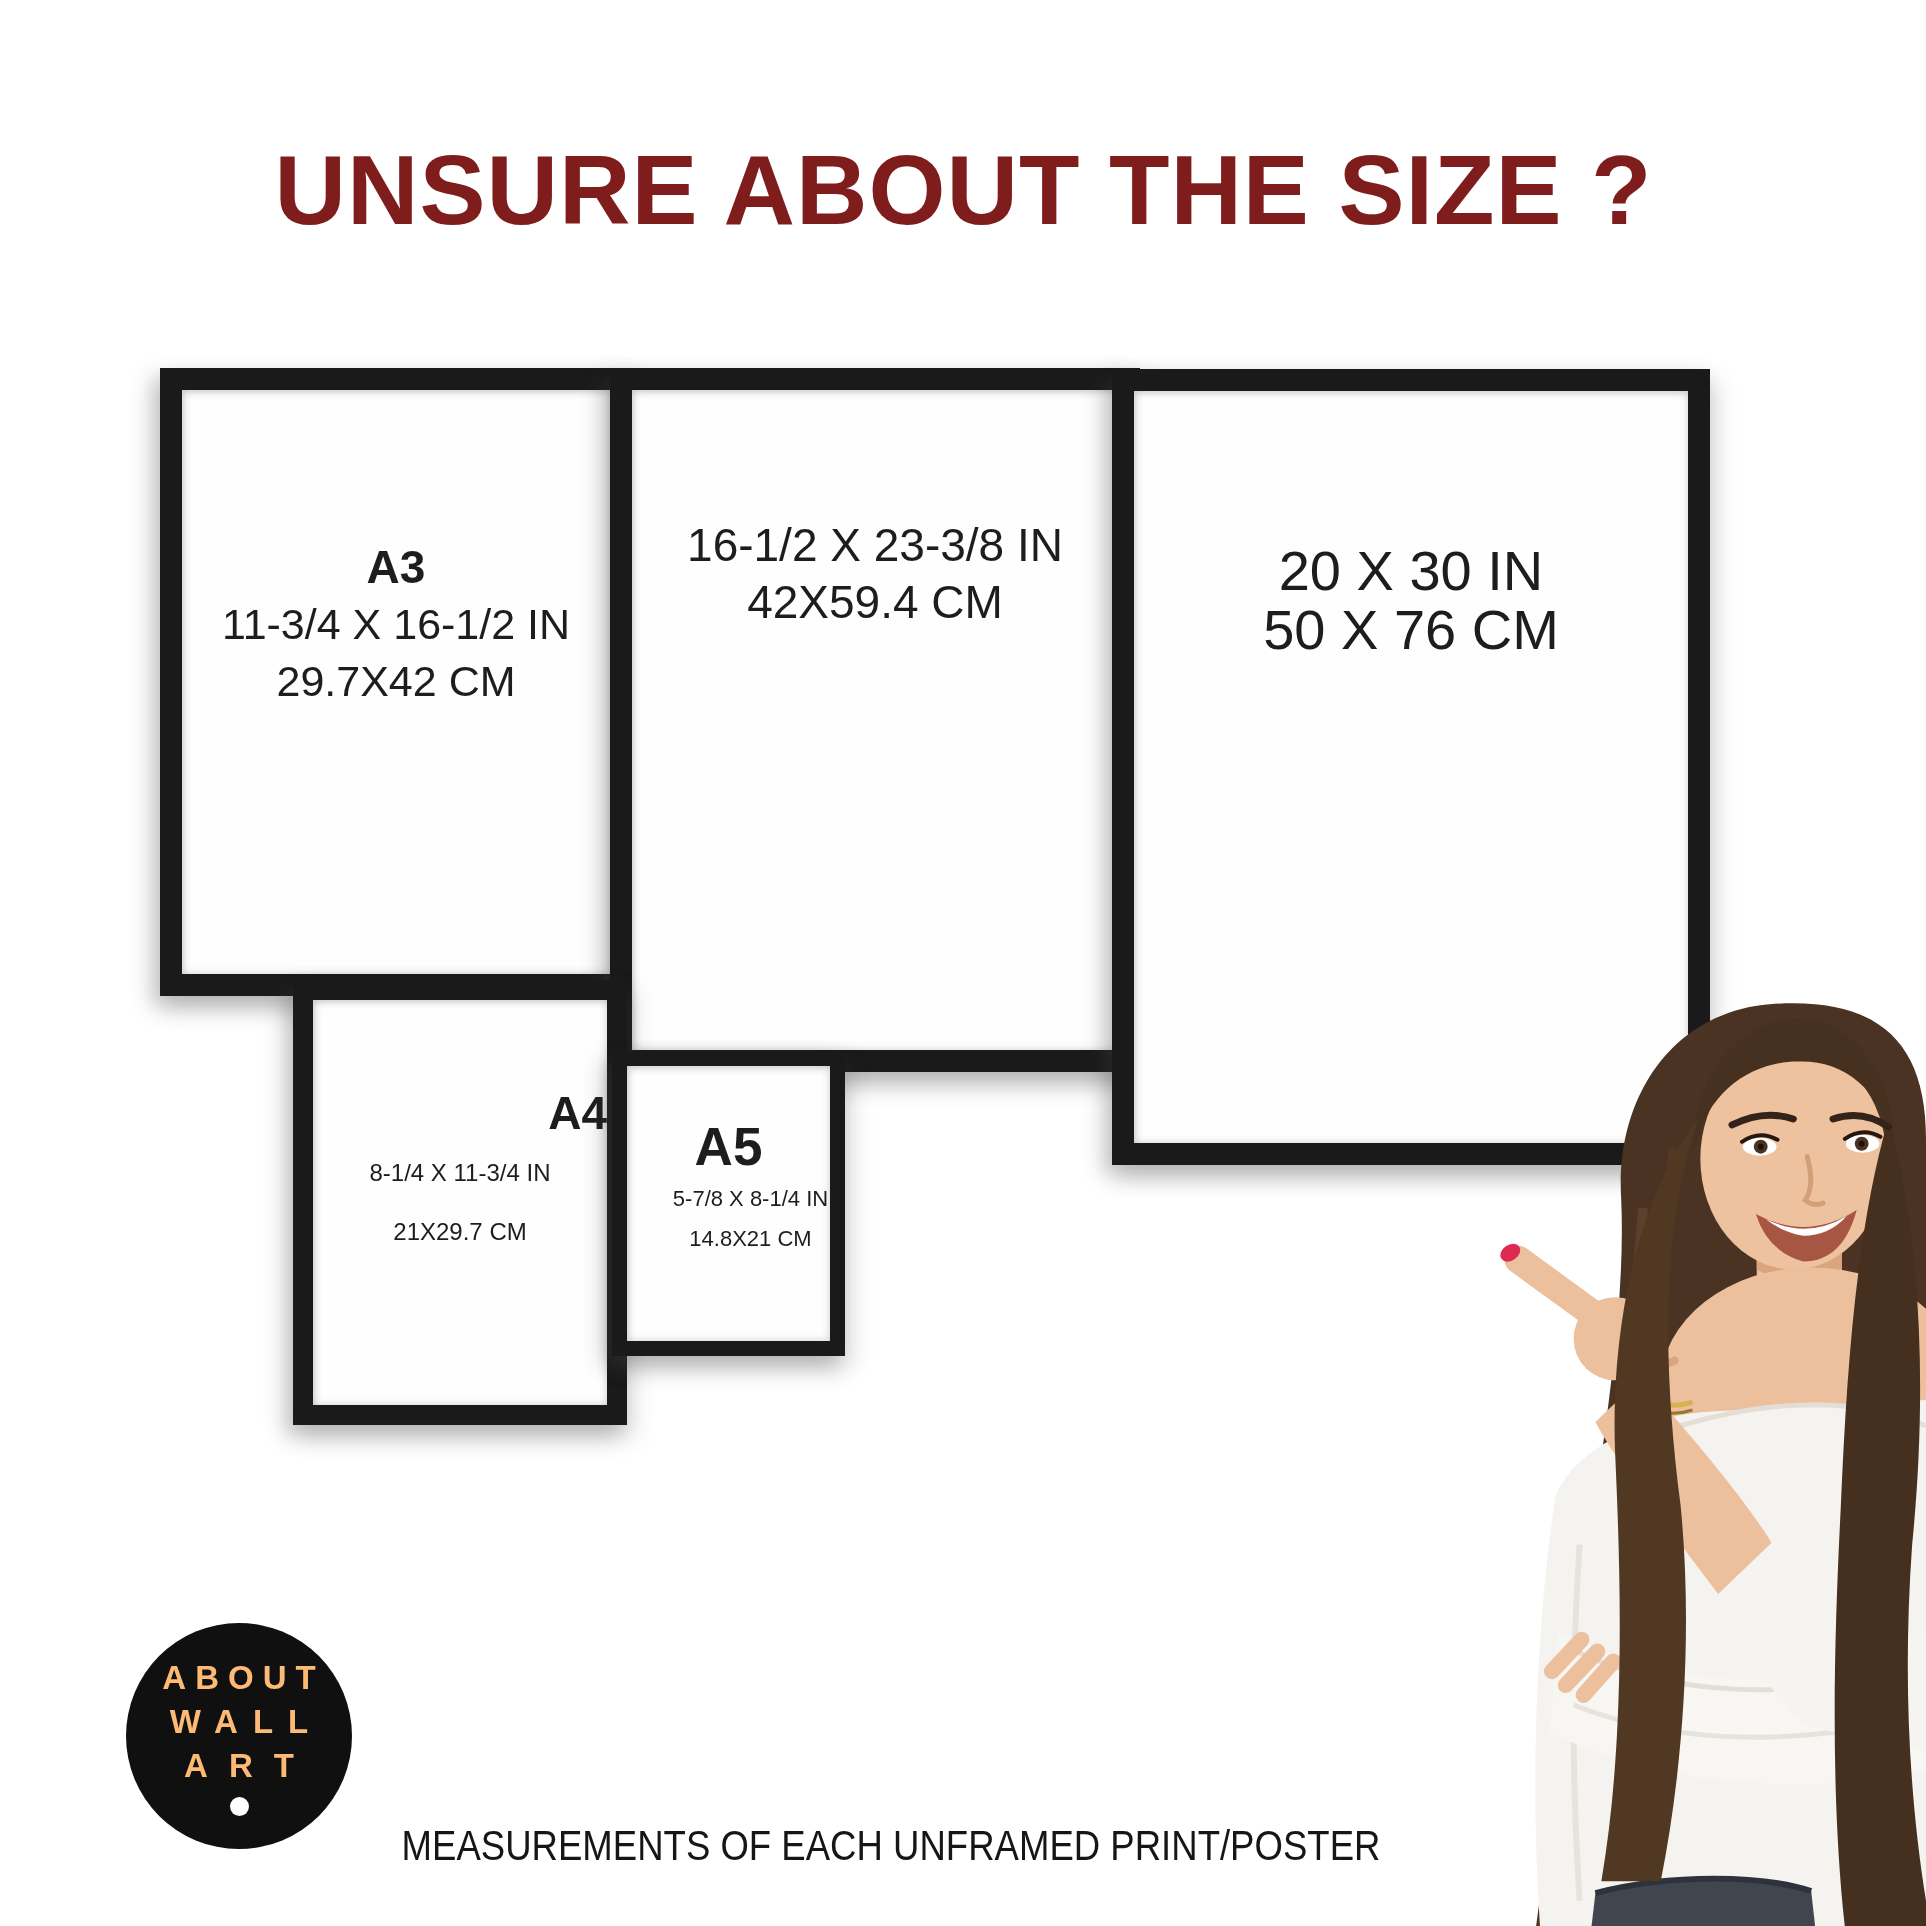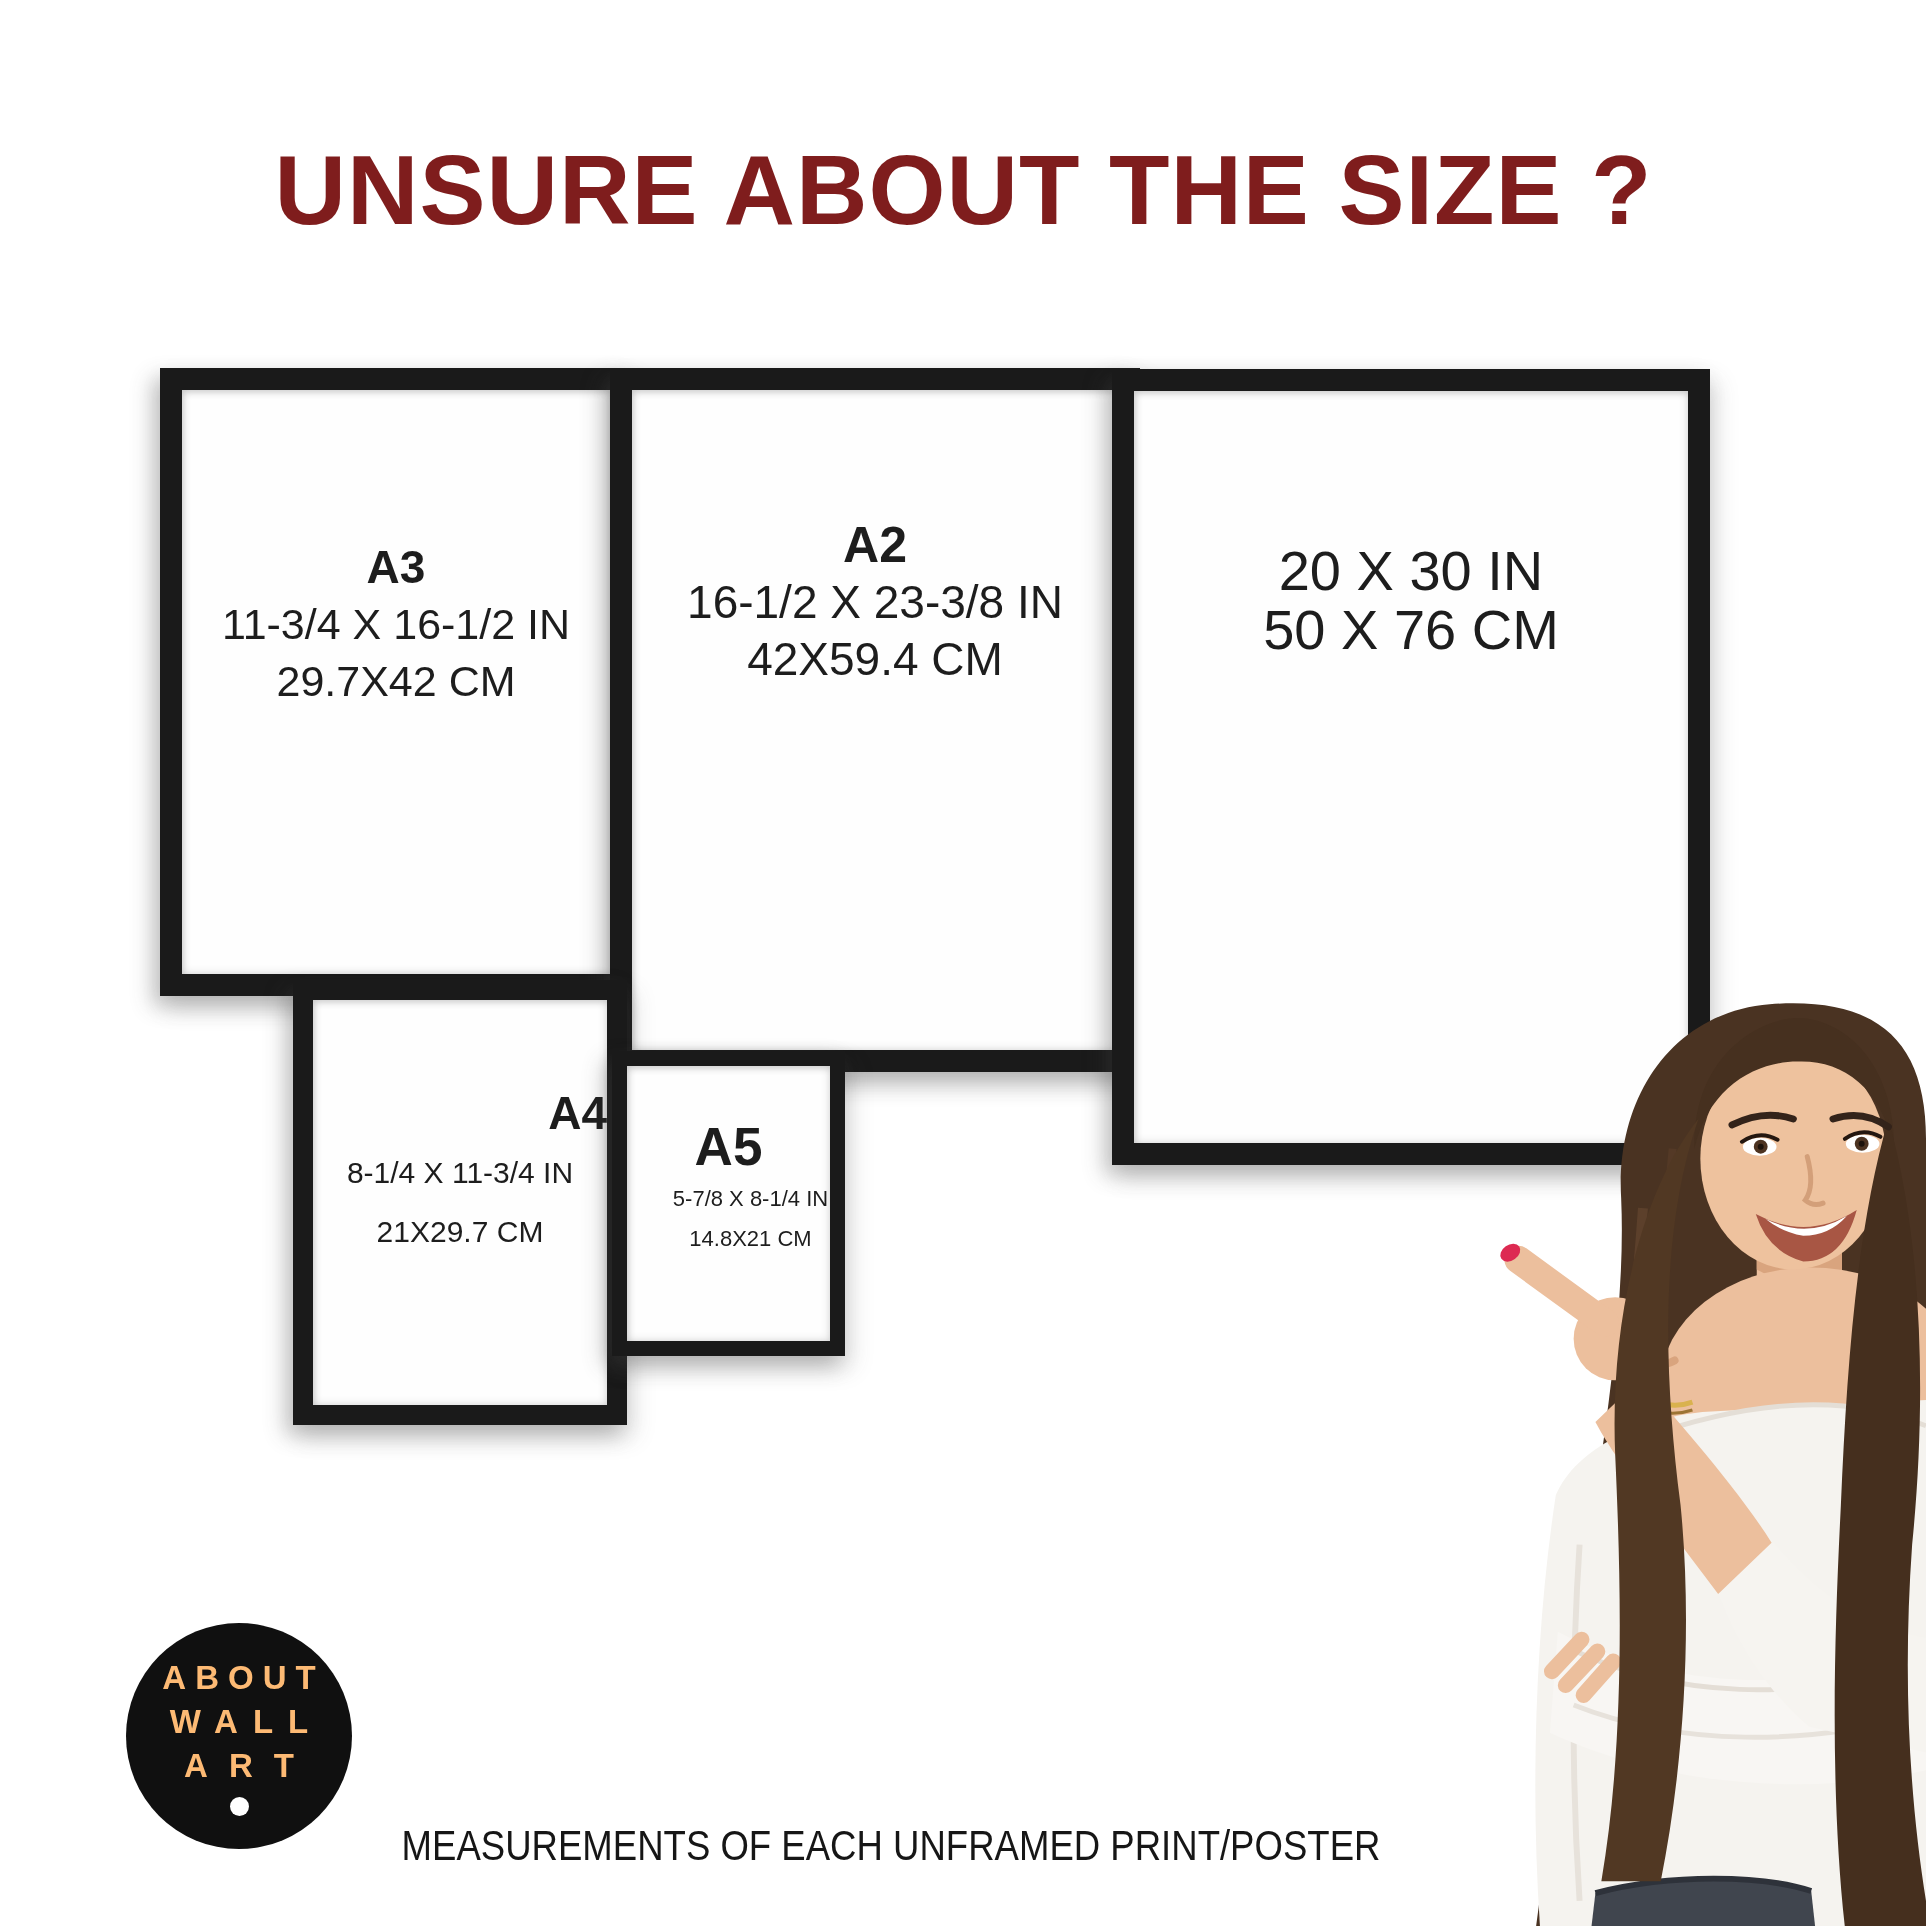--- a/index.html
+++ b/index.html
@@ -32,21 +32,21 @@
   #frame-a2{left:610px;top:368px;width:486px;height:660px;}
   #frame-a2 .frame-text{top:127px;}
   #frame-a2 .fname{font-size:50px;line-height:57px;}
   #frame-a2 .fin,#frame-a2 .fcm{font-size:46px;line-height:57px;}
   #frame-2030{left:1112px;top:369px;width:554px;height:752px;}
   #frame-2030 .frame-text{top:150px;}
   #frame-2030 .fin,#frame-2030 .fcm{font-size:56px;line-height:59px;}
   #frame-a4{left:293px;top:980px;width:294px;height:405px;border-width:20px;}
   #frame-a4 .frame-text{top:84px;}
   #frame-a4 .fname{font-size:46px;line-height:59px;text-align:right;}
-  #frame-a4 .fin,#frame-a4 .fcm{font-size:30px;line-height:59px;}
+  #frame-a4 .fin,#frame-a4 .fcm{font-size:24px;line-height:59px;}
   #frame-a5{left:612px;top:1051px;width:203px;height:275px;border-width:15px;}
   #frame-a5 .frame-text{top:48px;}
   #frame-a5 .fname{font-size:53px;line-height:65px;}
   #frame-a5 .fin,#frame-a5 .fcm{font-size:22px;line-height:40px;padding-left:44px;}
   
   .logo{
     position:absolute;left:126px;top:1623px;width:226px;height:226px;border-radius:50%;
     background:#101010;display:flex;flex-direction:column;align-items:center;justify-content:center;
   }
   .logo-line{color:#fdba74;font-weight:700;font-size:33px;line-height:44px;text-align:center;}
@@ -73,21 +73,20 @@
   <div class="frame" id="frame-a3">
     <div class="frame-text">
       <div class="fname">A3</div>
       <div class="fin">11-3/4 X 16-1/2 IN</div>
       <div class="fcm">29.7X42 CM</div>
     </div>
   </div>
 
   <div class="frame" id="frame-a2">
     <div class="frame-text">
-      <div class="fname">A2</div>
       <div class="fin">16-1/2 X 23-3/8 IN</div>
       <div class="fcm">42X59.4 CM</div>
     </div>
   </div>
 
   <div class="frame" id="frame-2030">
     <div class="frame-text">
       <div class="fin">20 X 30 IN</div>
       <div class="fcm">50 X 76 CM</div>
     </div>

